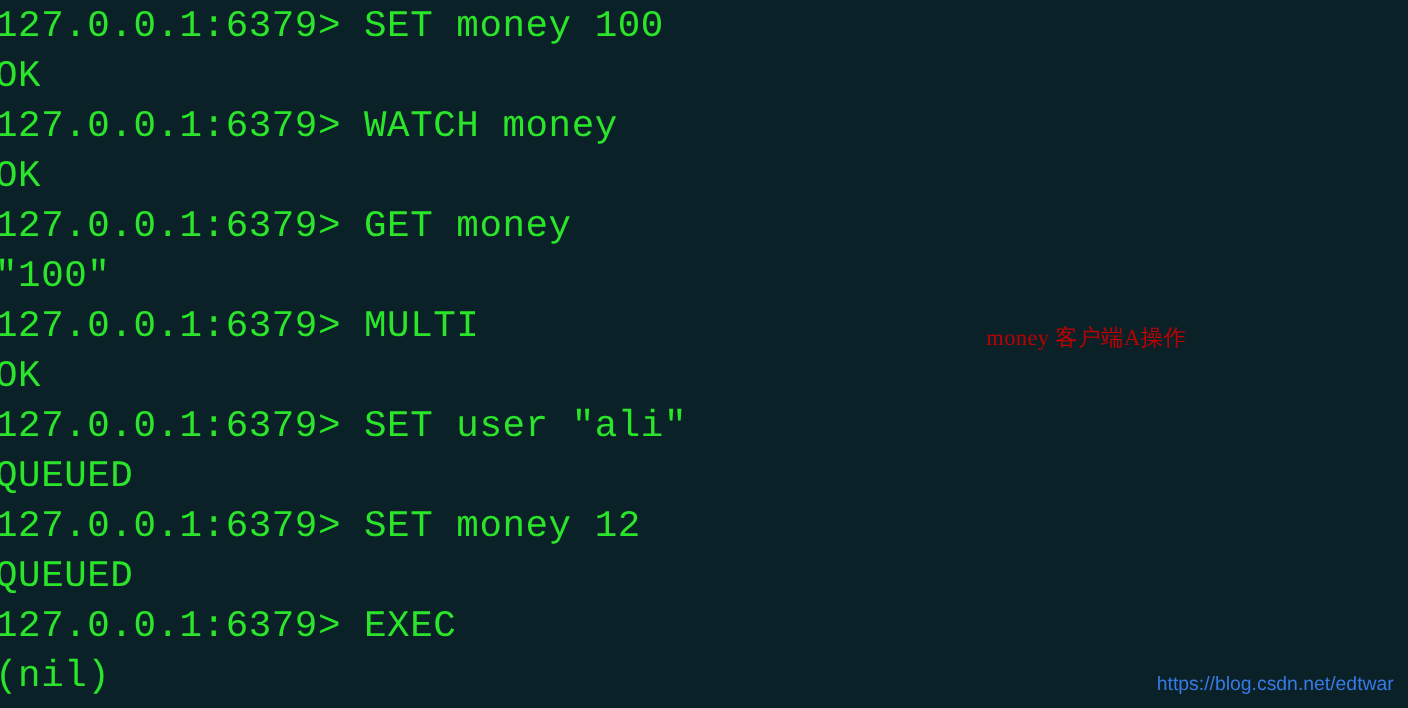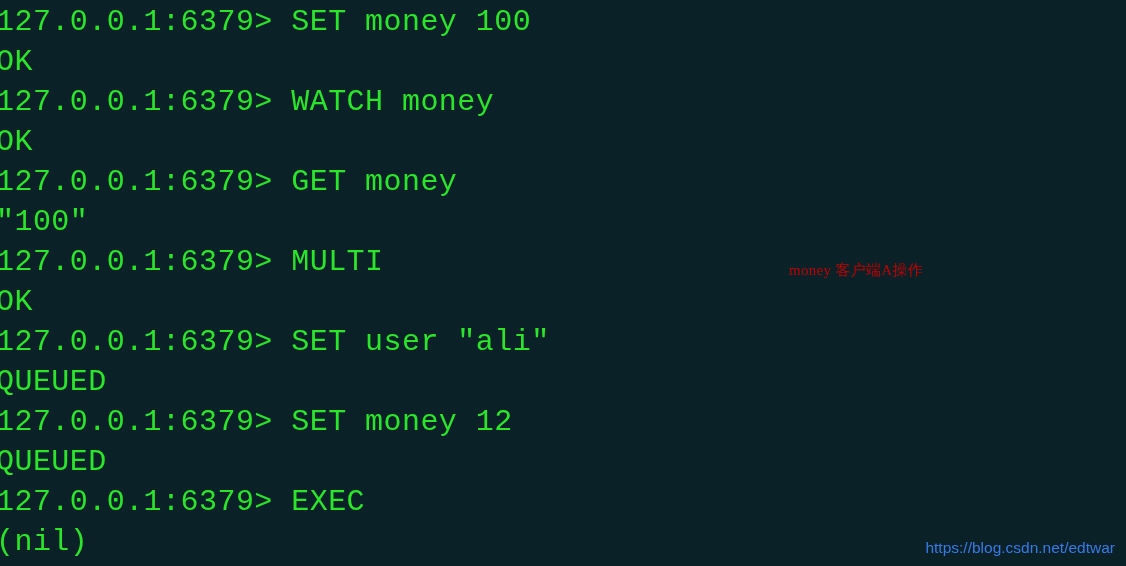--- a/index.html
+++ b/index.html
@@ -41,21 +41,21 @@
   .term-line.prompt-line { color: #2ae52a; }
   .term-line.reply-line  { color: #2ae52a; }
 
   
   .annotation {
     position: absolute;
     left: 789px;
     top: 258px;
     white-space: pre;
     color: #c00000;
-    font-size: 15px;
+    font-size: 18px;
     line-height: 24px;
     font-family: "Liberation Serif", "DejaVu Serif", serif;
     letter-spacing: 0.3px;
   }
 
   
   .watermark {
     position: absolute;
     right: 11px;
     bottom: 9px;

